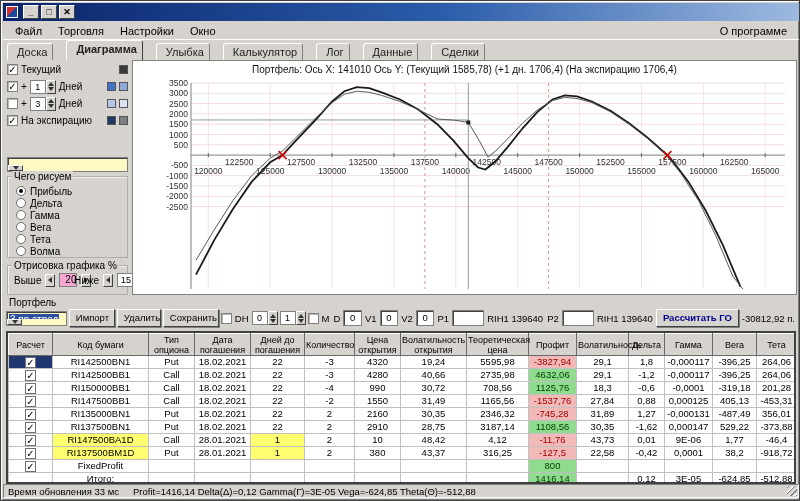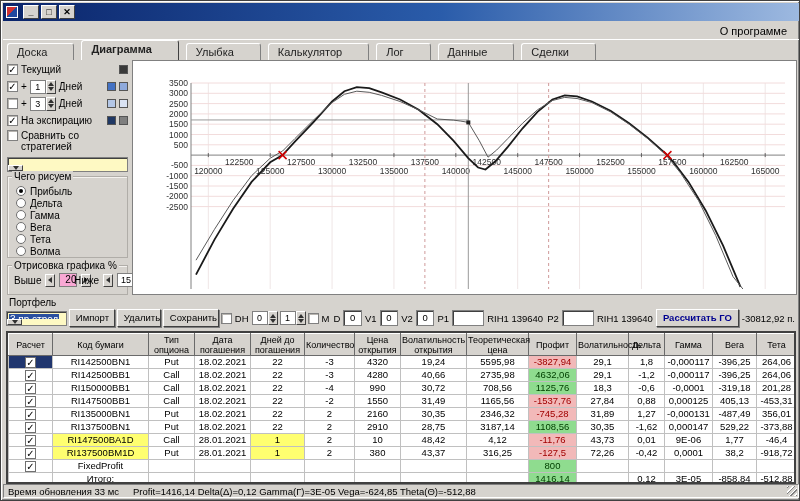--- a/index.html
+++ b/index.html
@@ -24,23 +24,23 @@
   
   .menubar { position:absolute; top:21px; left:2px; width:796px; height:18px;
     display:flex; align-items:center; font-size:11px; padding:0 4px;
     border-bottom:1px solid #fff; }
   .menu-item { padding:1px 8px; }
   .menu-right { margin-left:auto; padding:1px 8px; }
 
   
   .tabstrip { position:absolute; top:39px; left:2px; width:796px; height:20px; padding-left:4px;
     display:flex; align-items:flex-end; }
-  .tab { font-size:11px; padding:2px 26px 3px 9px; background:#d6d3ce;
+  .tab { font-size:11px; padding:2px 5px 3px 9px; background:#d6d3ce;
     border:1px solid; border-color:#fff #808080 #808080 #fff; border-bottom:none;
-    border-radius:3px 3px 0 0; margin-right:7px; color:#222; height:17px; }
+    border-radius:3px 3px 0 0; margin-right:13px; color:#222; height:17px; }
   .tab.active { height:20px; font-weight:bold; border-color:#fff #404040 transparent #fff; z-index:2; }
 
   
   .sidebar { position:absolute; top:59px; left:4px; width:125px; height:235px; font-size:10px; }
   .s-row { position:absolute; left:2px; right:2px; height:15px; display:flex; align-items:center; gap:3px; }
   .cbx { width:11px; height:11px; min-width:11px; background:#fff; border:1px solid #808080;
     box-shadow: inset 1px 1px 0 #b8b5b0; font-size:10px; line-height:9px; text-align:center; color:#000; }
   .swatch { width:9px; height:9px; border:1px solid #555; }
   .sw-gap { margin-left:auto; }
   .spinbox { display:flex; height:14px; }
@@ -111,20 +111,26 @@
 <div class="window">
 
   <div class="titlebar">
     <div class="app-icon"></div>
     <div class="winbtn">_</div>
     <div class="winbtn">□</div>
     <div class="winbtn">✕</div>
   </div>
 
   <div class="menubar">
+    <span id="menu-items" style="display:flex">
+        <span class="menu-item">Файл</span>
+        <span class="menu-item">Торговля</span>
+        <span class="menu-item">Настройки</span>
+        <span class="menu-item">Окно</span>
+      </span>
     <span class="menu-right">О программе</span>
   </div>
 
   <div class="tabstrip" id="tabstrip">
       <div class="tab">Доска</div>
       <div class="tab active">Диаграмма</div>
       <div class="tab">Улыбка</div>
       <div class="tab">Калькулятор</div>
       <div class="tab">Лог</div>
       <div class="tab">Данные</div>
@@ -163,24 +169,20 @@
       </span>
       <span>Дней</span>
       <span class="swatch sw-gap" style="background: rgb(180, 199, 231);"></span>
       <span class="swatch" style="background: rgb(218, 227, 243);"></span>
     </div>
     <div class="s-row" style="top:53px">
       <span class="cbx">✓</span>
       <span>На экспирацию</span>
       <span class="swatch sw-gap" style="background: rgb(32, 56, 100);"></span>
       <span class="swatch" style="background: rgb(127, 127, 127);"></span>
-    </div>
-    <div class="s-row" style="top:70px; height:24px; align-items:flex-start">
-      <span class="cbx"></span>
-      <span style="line-height:11px">Сравнить со стратегией</span>
     </div>
     <div class="s-row" style="top:96px; height:17px">
       <span class="combo" style="flex:1">
         <span class="val"></span>
         <span class="drop">
             <span class="tri-dn"></span>
           </span>
       </span>
     </div>
 
@@ -225,20 +227,21 @@
             </span>
             <span style="width: 18px; background: rgb(255, 255, 255); border: 1px solid rgb(128, 128, 128); text-align: center; font-size: 9px; line-height: 12px; height: 14px;">15</span>
             <span class="spincol" style="height: 13px;">
               <span class="tri-r"></span>
             </span>
           </span></span>
     </div>
   </div>
 
   <div class="chart-area">
+    <div class="chart-title">Портфель: Ось X: 141010 Ось Y:  (Текущий 1585,78)  (+1 дн. 1706,4)  (На экспирацию 1706,4)</div>
     <svg id="chart-svg" width="665" height="234">
         <line x1="75.325" y1="22" x2="75.325" y2="228" stroke="#efe6e6" stroke-width="1"></line>
         <line x1="137.2" y1="22" x2="137.2" y2="228" stroke="#efe6e6" stroke-width="1"></line>
         <line x1="199.075" y1="22" x2="199.075" y2="228" stroke="#efe6e6" stroke-width="1"></line>
         <line x1="260.95" y1="22" x2="260.95" y2="228" stroke="#efe6e6" stroke-width="1"></line>
         <line x1="322.825" y1="22" x2="322.825" y2="228" stroke="#efe6e6" stroke-width="1"></line>
         <line x1="384.7" y1="22" x2="384.7" y2="228" stroke="#efe6e6" stroke-width="1"></line>
         <line x1="446.575" y1="22" x2="446.575" y2="228" stroke="#efe6e6" stroke-width="1"></line>
         <line x1="508.45" y1="22" x2="508.45" y2="228" stroke="#efe6e6" stroke-width="1"></line>
         <line x1="570.325" y1="22" x2="570.325" y2="228" stroke="#efe6e6" stroke-width="1"></line>
@@ -519,21 +522,21 @@
             <td class="cell-check"><span class="cb">✓</span></td>
             <td class="hl">RI137500BM1D</td>
             <td>Put</td>
             <td>28.01.2021</td>
             <td class="hl">1</td>
             <td>2</td>
             <td>380</td>
             <td>43,37</td>
             <td>316,25</td>
             <td class="p-neg">-127,5</td>
-            <td>72,26</td>
+            <td>22,58</td>
             <td>-0,42</td>
             <td>0,0001</td>
             <td>38,2</td>
             <td>-918,72</td>
           </tr>
           <tr>
             <td class="cell-check"><span class="cb">✓</span></td>
             <td>FixedProfit</td>
             <td></td>
             <td></td>
@@ -556,21 +559,21 @@
             <td></td>
             <td></td>
             <td></td>
             <td></td>
             <td></td>
             <td></td>
             <td class="p-pos">1416,14</td>
             <td></td>
             <td>0,12</td>
             <td>3E-05</td>
-            <td>-858,84</td>
+            <td>-624,85</td>
             <td>-512,88</td>
           </tr>
         </tbody>
     </table>
   </div>
 
   <div class="statusbar">
     <span>Время обновления 33 мс</span>
     <span>Profit=1416,14 Delta(Δ)=0,12 Gamma(Γ)=3E-05 Vega=-624,85 Theta(Θ)=-512,88</span>
     <span class="grip"></span>

